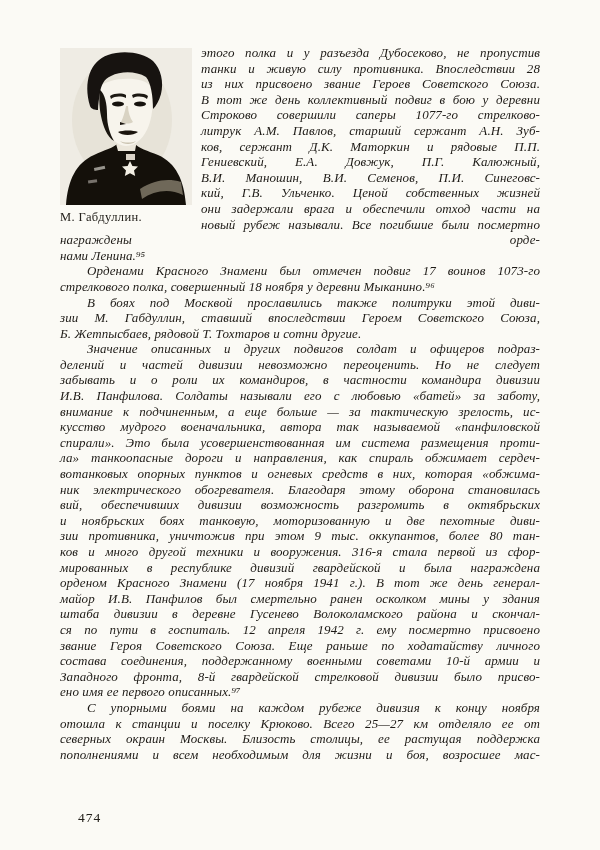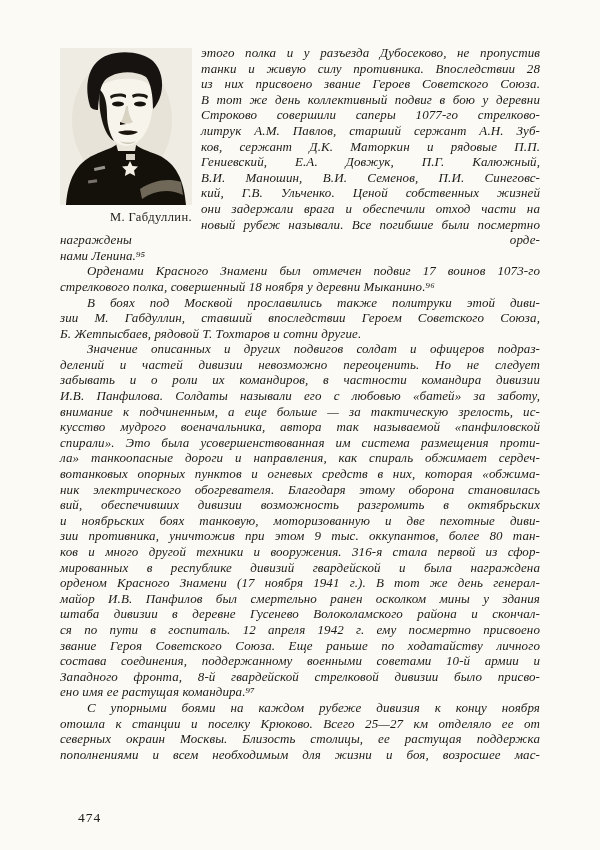--- a/index.html
+++ b/index.html
@@ -34,21 +34,21 @@
     width: 132px;
     height: 183px;
     margin: 3px 9px 0 0;
   }
   figure.portrait svg {
     display: block;
     width: 132px;
     height: 157px;
   }
   .caption {
-    text-align: right;
+    text-align: left;
     font-size: 12.5px;
     margin-top: 5px;
     letter-spacing: 0.4px;
     color: #24211c;
   }
   .page-number {
     position: absolute;
     left: 78px;
     top: 810px;
     font-size: 13.5px;
@@ -140,21 +140,21 @@
         <div class="line">зии противника, уничтожив при этом 9 тыс. оккупантов, более 80 тан-</div>
         <div class="line">ков и много другой техники и вооружения. 316-я стала первой из сфор-</div>
         <div class="line">мированных в республике дивизий гвардейской и была награждена</div>
         <div class="line">орденом Красного Знамени (17 ноября 1941 г.). В тот же день генерал-</div>
         <div class="line">майор И.В. Панфилов был смертельно ранен осколком мины у здания</div>
         <div class="line">штаба дивизии в деревне Гусенево Волоколамского района и скончал-</div>
         <div class="line">ся по пути в госпиталь. 12 апреля 1942 г. ему посмертно присвоено</div>
         <div class="line">звание Героя Советского Союза. Еще раньше по ходатайству личного</div>
         <div class="line">состава соединения, поддержанному военными советами 10-й армии и</div>
         <div class="line">Западного фронта, 8-й гвардейской стрелковой дивизии было присво-</div>
-        <div class="line">ено имя ее растущая командира.⁹⁷</div>
+        <div class="line">ено имя ее первого описанных.⁹⁷</div>
       </div>
     <div class="para indent cont">
         <div class="line">С упорными боями на каждом рубеже дивизия к концу ноября</div>
         <div class="line">отошла к станции и поселку Крюково. Всего 25—27 км отделяло ее от</div>
         <div class="line">северных окраин Москвы. Близость столицы, ее растущая поддержка</div>
         <div class="line">пополнениями и всем необходимым для жизни и боя, возросшее мас-</div>
       </div>
 
   </div>
 

